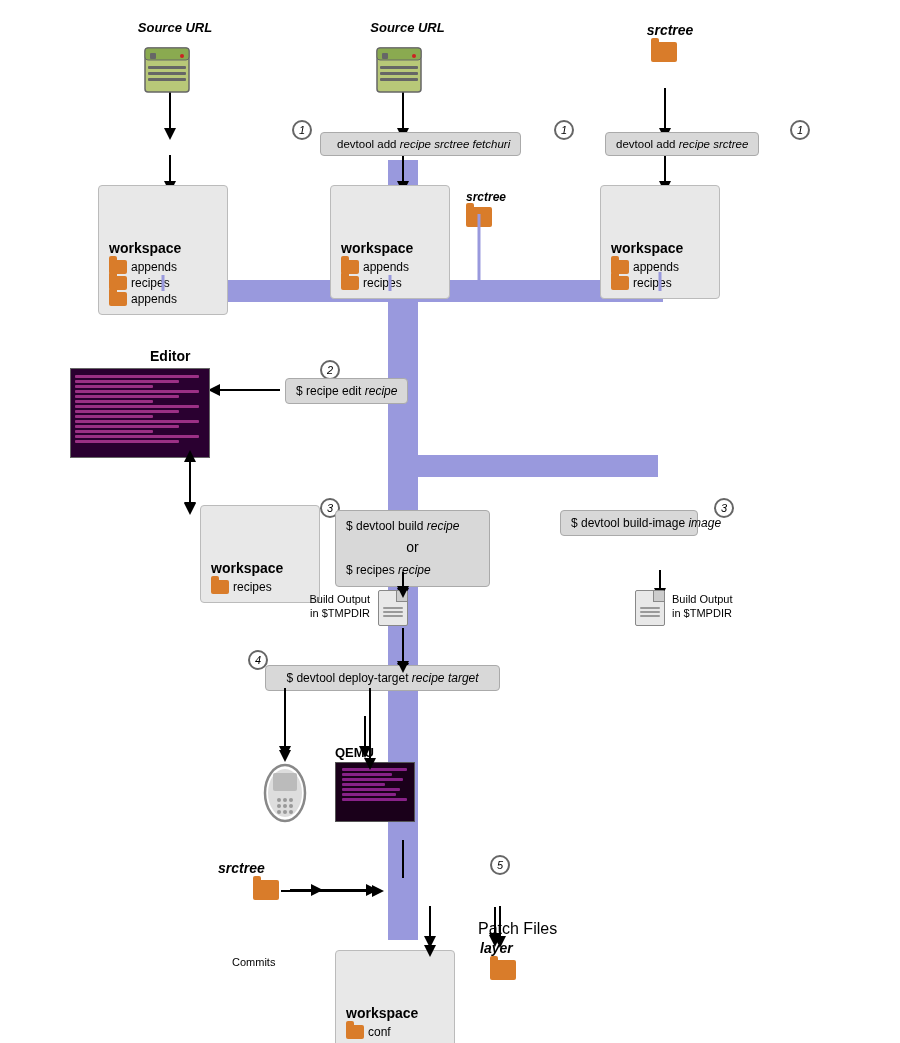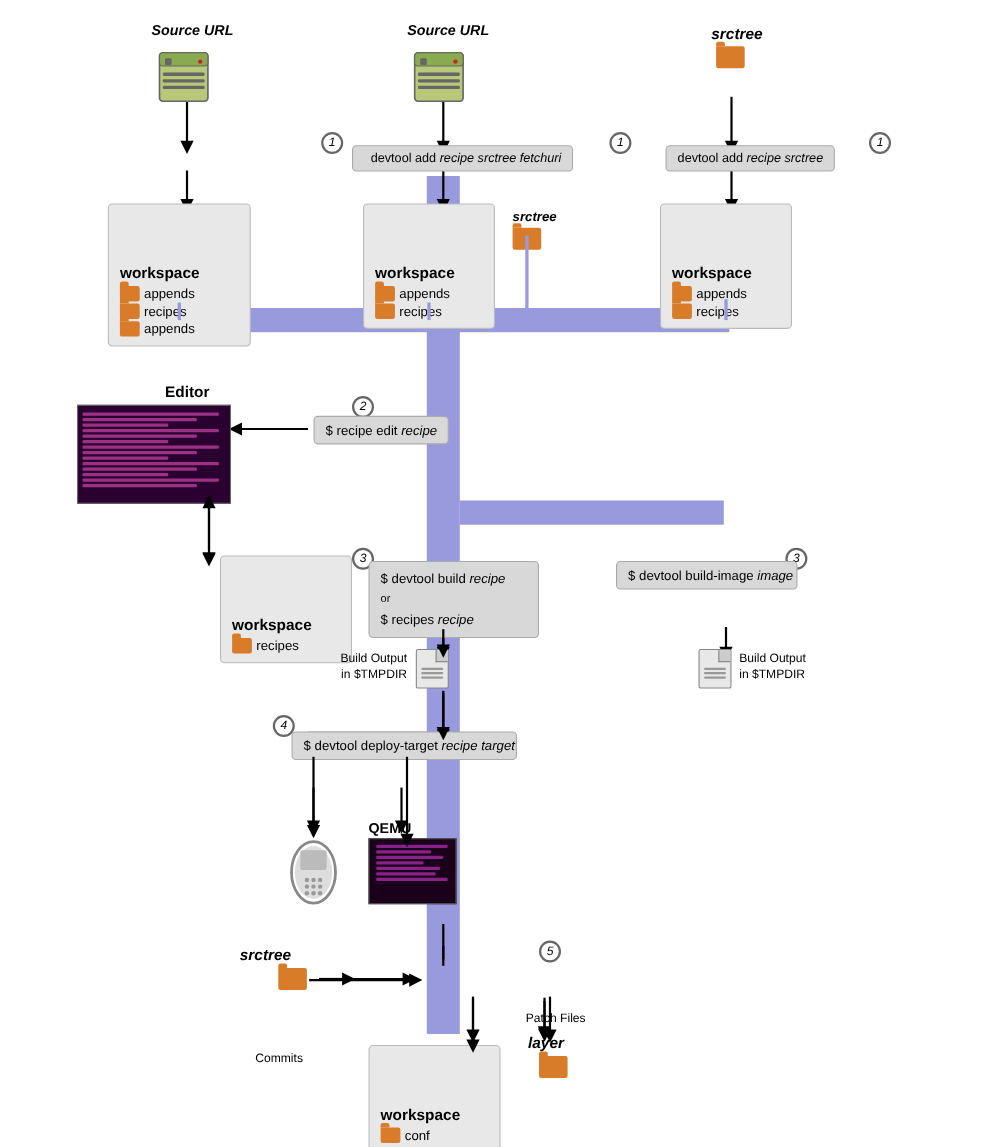--- a/index.html
+++ b/index.html
@@ -406,31 +406,31 @@
   </div>
 
   <div class="abs" style="left:320px; top:498px;">
     <div class="step-circle">
         <span>3</span>
       </div>
   </div>
 
   <div class="abs cmd-box" style="left:335px; top:510px; width:155px; text-align:left; line-height:1.7;">
     <div><span>$ devtool build </span><span class="italic">recipe</span></div>
-    <div style="text-align:left; font-size:10px;">or</div>
+    <div style="text-align:center; font-size:14px;">or</div>
     <div><span>$ recipes </span><span class="italic">recipe</span></div>
   </div>
 
   <div class="abs" style="left:714px; top:498px;">
     <div class="step-circle">
         <span>3</span>
       </div>
   </div>
 
-  <div class="abs cmd-box" style="left:560px; top:510px; width:165px;">
+  <div class="abs cmd-box" style="left:560px; top:510px; width:138px;">
     <span>$ devtool build-image </span><span class="italic">image</span>
   </div>
 
   <div class="abs" style="left:378px; top:590px;">
     <div class="doc-icon">
       <div class="doc-lines">
         <div class="doc-line"></div>
         <div class="doc-line"></div>
         <div class="doc-line"></div>
       </div>
@@ -454,21 +454,21 @@
   <div class="abs" style="left:672px; top:592px; font-size:11px; line-height:1.3;">
     <span>Build Output<br>in $TMPDIR</span>
   </div>
 
   <div class="abs" style="left:248px; top:650px;">
     <div class="step-circle">
         <span>4</span>
       </div>
   </div>
 
-  <div class="abs cmd-box" style="left:265px; top:665px; width:205px;">
+  <div class="abs cmd-box" style="left:265px; top:665px; width:235px;">
     <span>$ devtool deploy-target </span><span class="italic">recipe target</span>
   </div>
 
   <div class="abs" style="left:258px; top:755px;">
     <svg width="55" height="75" viewBox="0 0 55 75">
 
       <ellipse cx="27" cy="38" rx="20" ry="28" fill="none" stroke="#888" stroke-width="2.5"></ellipse>
       <ellipse cx="27" cy="38" rx="17" ry="24" fill="#ddd"></ellipse>
 
       <circle cx="21" cy="45" r="2" fill="#999"></circle>
@@ -529,21 +529,21 @@
   </div>
 
   <div class="abs" style="left:480px; top:940px; font-weight:bold; font-style:italic; font-size:14px;">
     <span>layer</span>
   </div>
 
   <div class="abs" style="left:490px; top:960px;">
     <div class="folder" style="width:26px; height:20px;"></div>
   </div>
 
-  <div class="abs" style="left:478px; top:920px; font-size:11px;">
+  <div class="abs" style="left:478px; top:920px; font-size:16px;">
     <span>Patch Files</span>
   </div>
 
   <svg style="position:absolute; top:0; left:0; width:900px; height:1043px; pointer-events:none;">
 
     <line x1="163" y1="275" x2="163" y2="291" stroke="#9999dd" stroke-width="3"></line>
 
     <line x1="390" y1="275" x2="390" y2="291" stroke="#9999dd" stroke-width="3"></line>
 
     <line x1="479" y1="214" x2="479" y2="291" stroke="#9999dd" stroke-width="3"></line>

